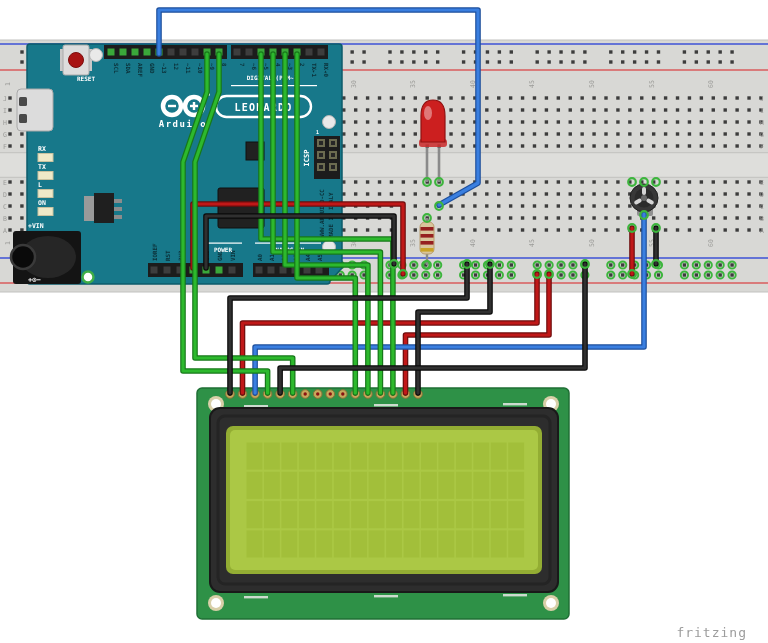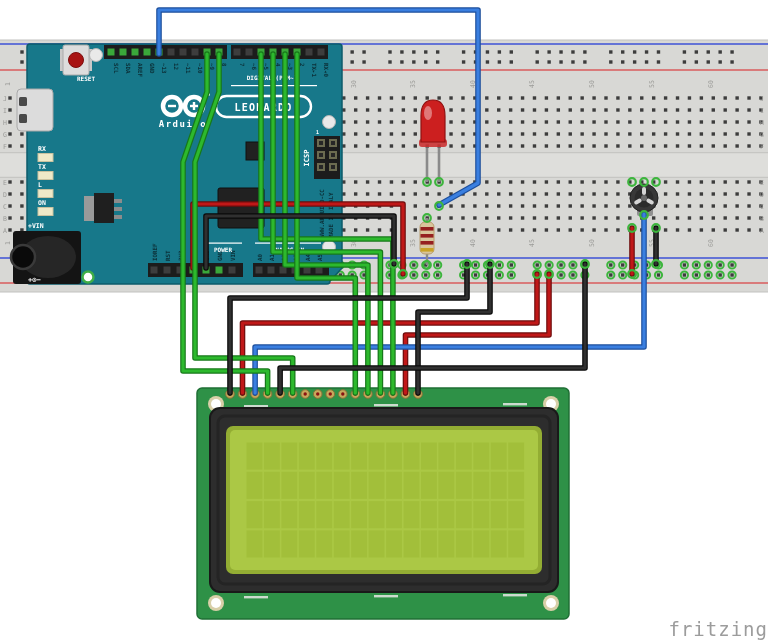--- a/index.html
+++ b/index.html
@@ -1,20 +1,20 @@
 <!DOCTYPE html>
 <html><head>
 <meta charset="utf-8">
 <style>
   html,body{margin:0;padding:0;background:#fff;}
   .stage{position:relative;width:768px;height:643px;background:#ffffff;overflow:hidden;
          font-family:"Liberation Sans",sans-serif;}
   .stage svg{position:absolute;left:0;top:0;}
-  #watermark{position:absolute;right:0;bottom:3px;color:#9c9c9c;
-             font-family:"DejaVu Sans Mono",monospace;font-size:19px;letter-spacing:1px;}
+  #watermark{position:absolute;right:21px;bottom:3px;color:#9c9c9c;
+             font-family:"DejaVu Sans Mono",monospace;font-size:13px;letter-spacing:1px;}
   text{user-select:none;}
   .bb-label{font-family:"DejaVu Sans Mono",monospace;fill:#9b9b98;font-size:6.5px;}
   .silk{fill:#ffffff;font-family:"DejaVu Sans Mono",monospace;font-weight:bold;}
   .pinlbl{fill:#0c3038;font-family:"DejaVu Sans Mono",monospace;font-size:5.8px;font-weight:bold;}
 </style>
 </head>
 <body>
 
 <div class="stage">
   <svg id="scene" width="768" height="643" viewBox="0 0 768 643">

